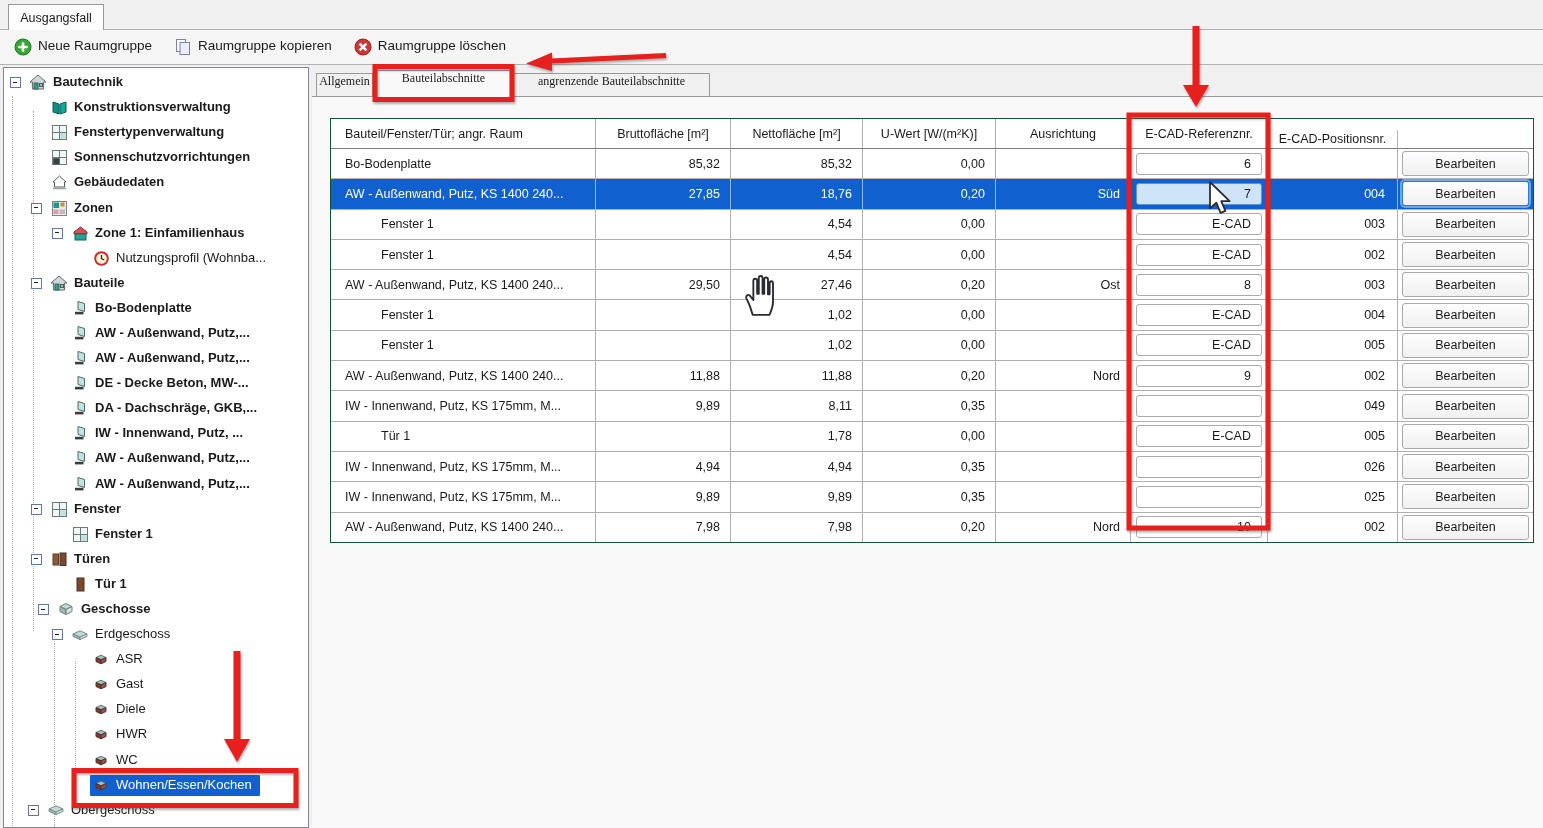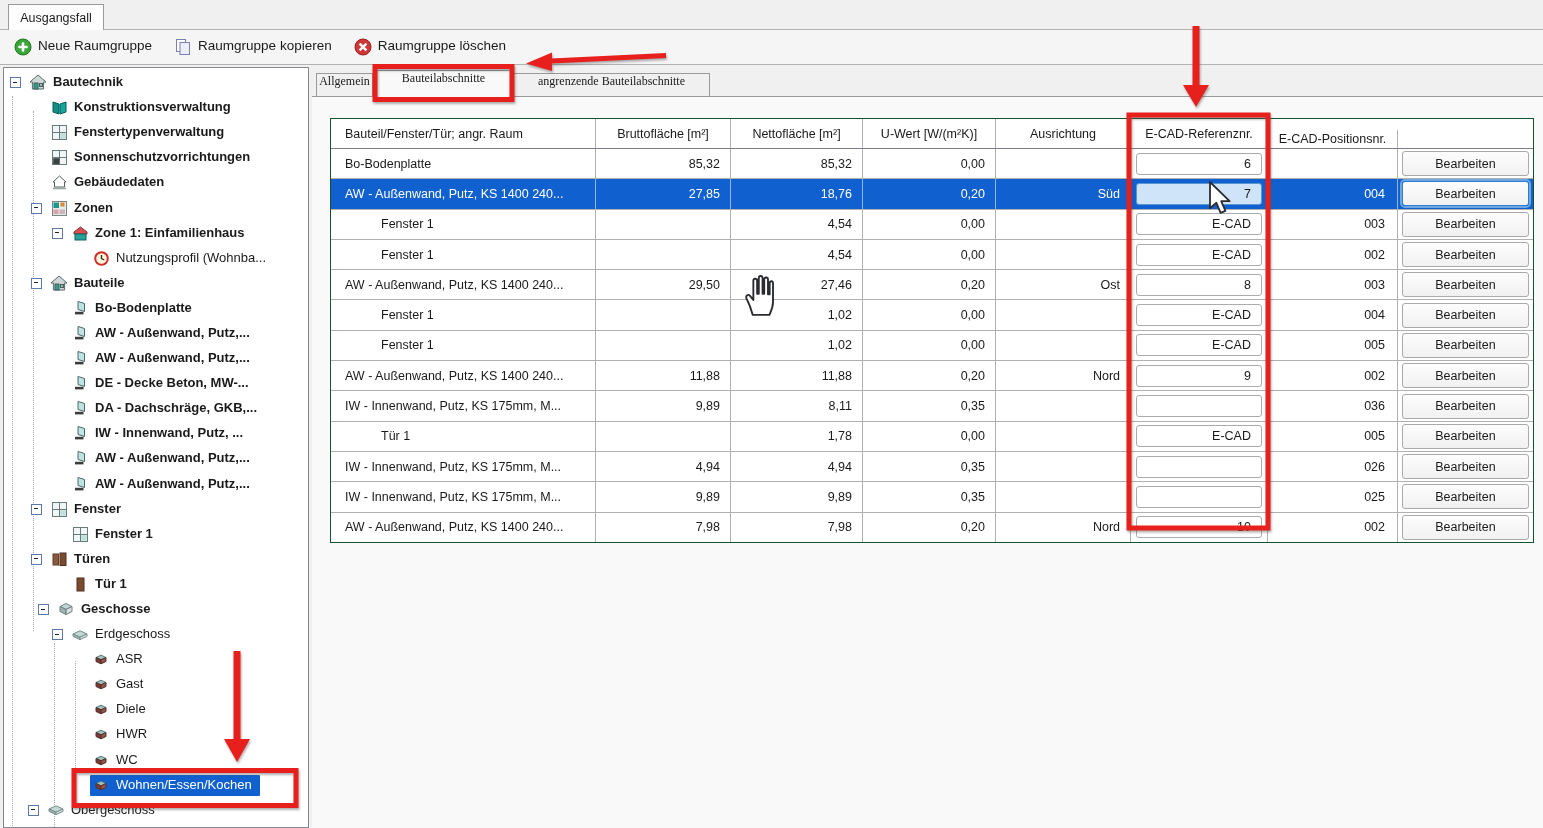--- a/index.html
+++ b/index.html
@@ -632,21 +632,21 @@
         </div>
         <div class="drow">
           <div class="dcell cname" style="width: 265px;">IW - Innenwand, Putz, KS 175mm, M...</div>
           <div class="dcell num" style="width: 135px;">9,89</div>
           <div class="dcell num" style="width: 132px;">8,11</div>
           <div class="dcell num" style="width: 133px;">0,35</div>
           <div class="dcell num" style="width: 135px;"></div>
           <div class="dcell refwrap" style="width: 137px;">
             <div class="reffield"></div>
           </div>
-          <div class="dcell num" style="width: 130px; padding-right: 12px;">036</div>
+          <div class="dcell num" style="width: 130px; padding-right: 12px;">049</div>
           <div class="dcell btnwrap" style="width: 135px;">
             <div class="gridbtn">Bearbeiten</div>
           </div>
         </div>
         <div class="drow">
           <div class="dcell cname child" style="width: 265px;">Tür 1</div>
           <div class="dcell num" style="width: 135px;"></div>
           <div class="dcell num" style="width: 132px;">1,78</div>
           <div class="dcell num" style="width: 133px;">0,00</div>
           <div class="dcell num" style="width: 135px;"></div>

